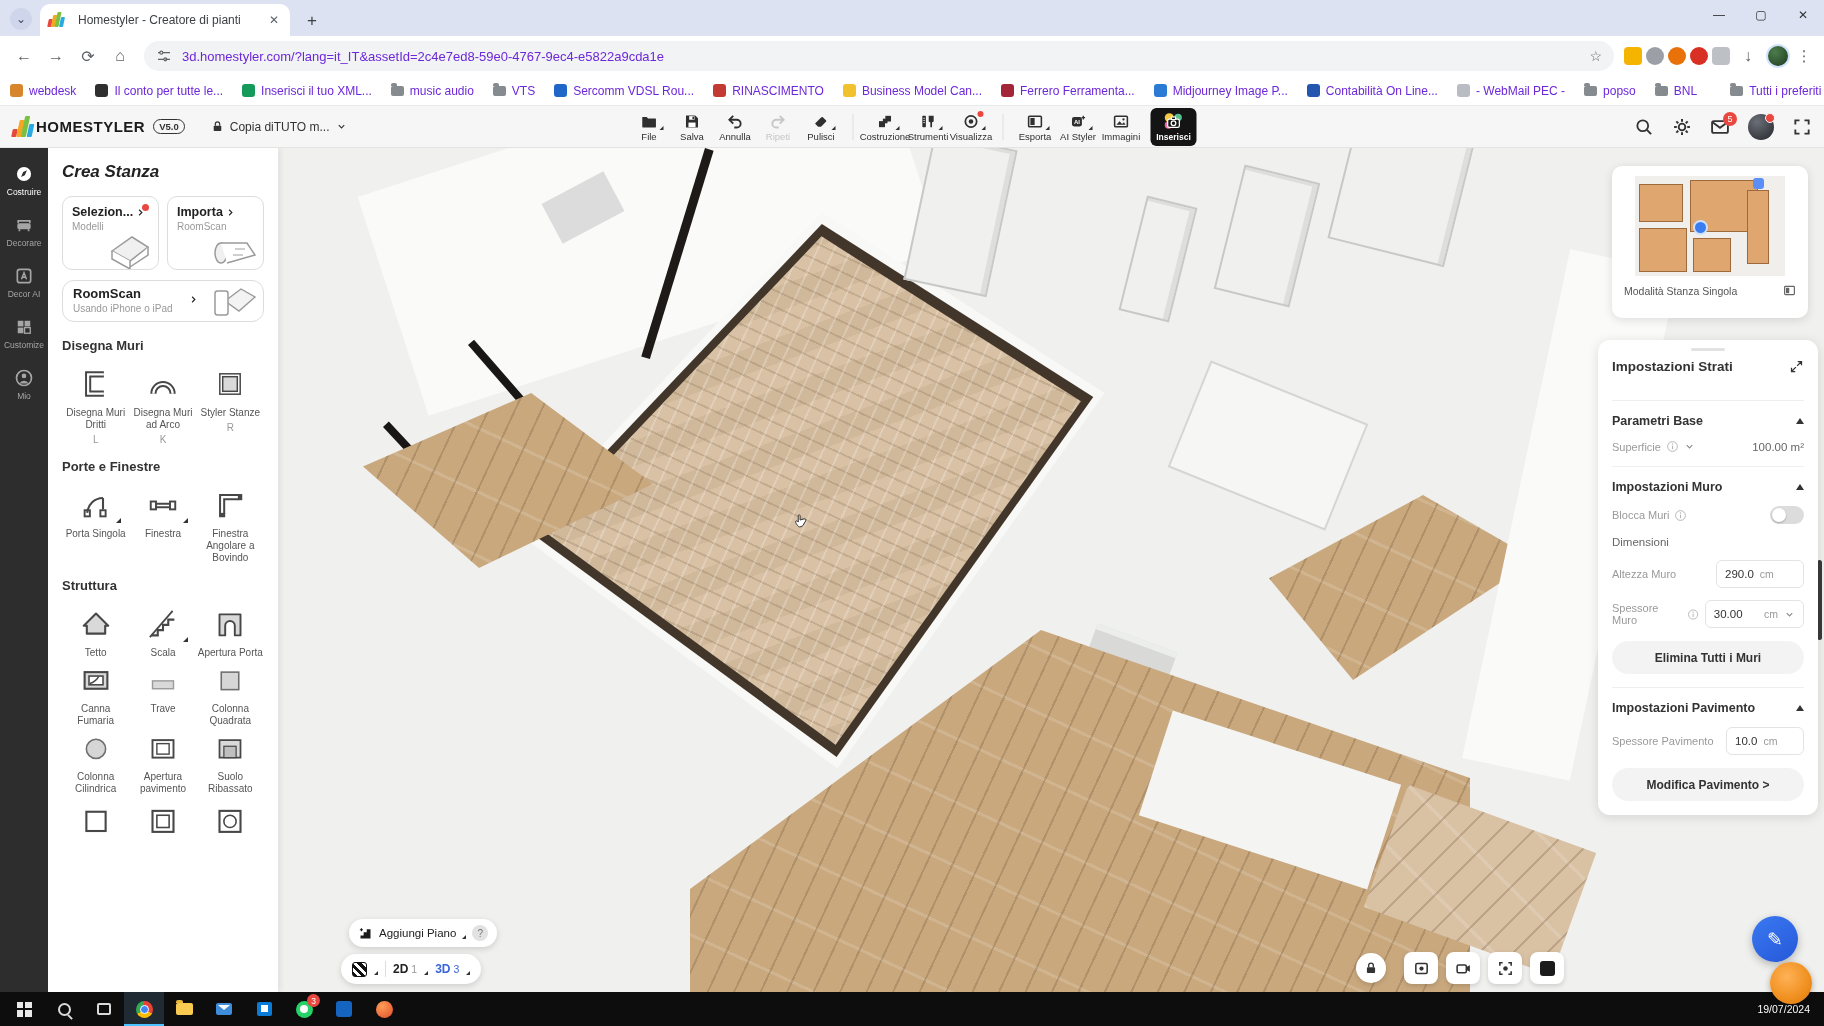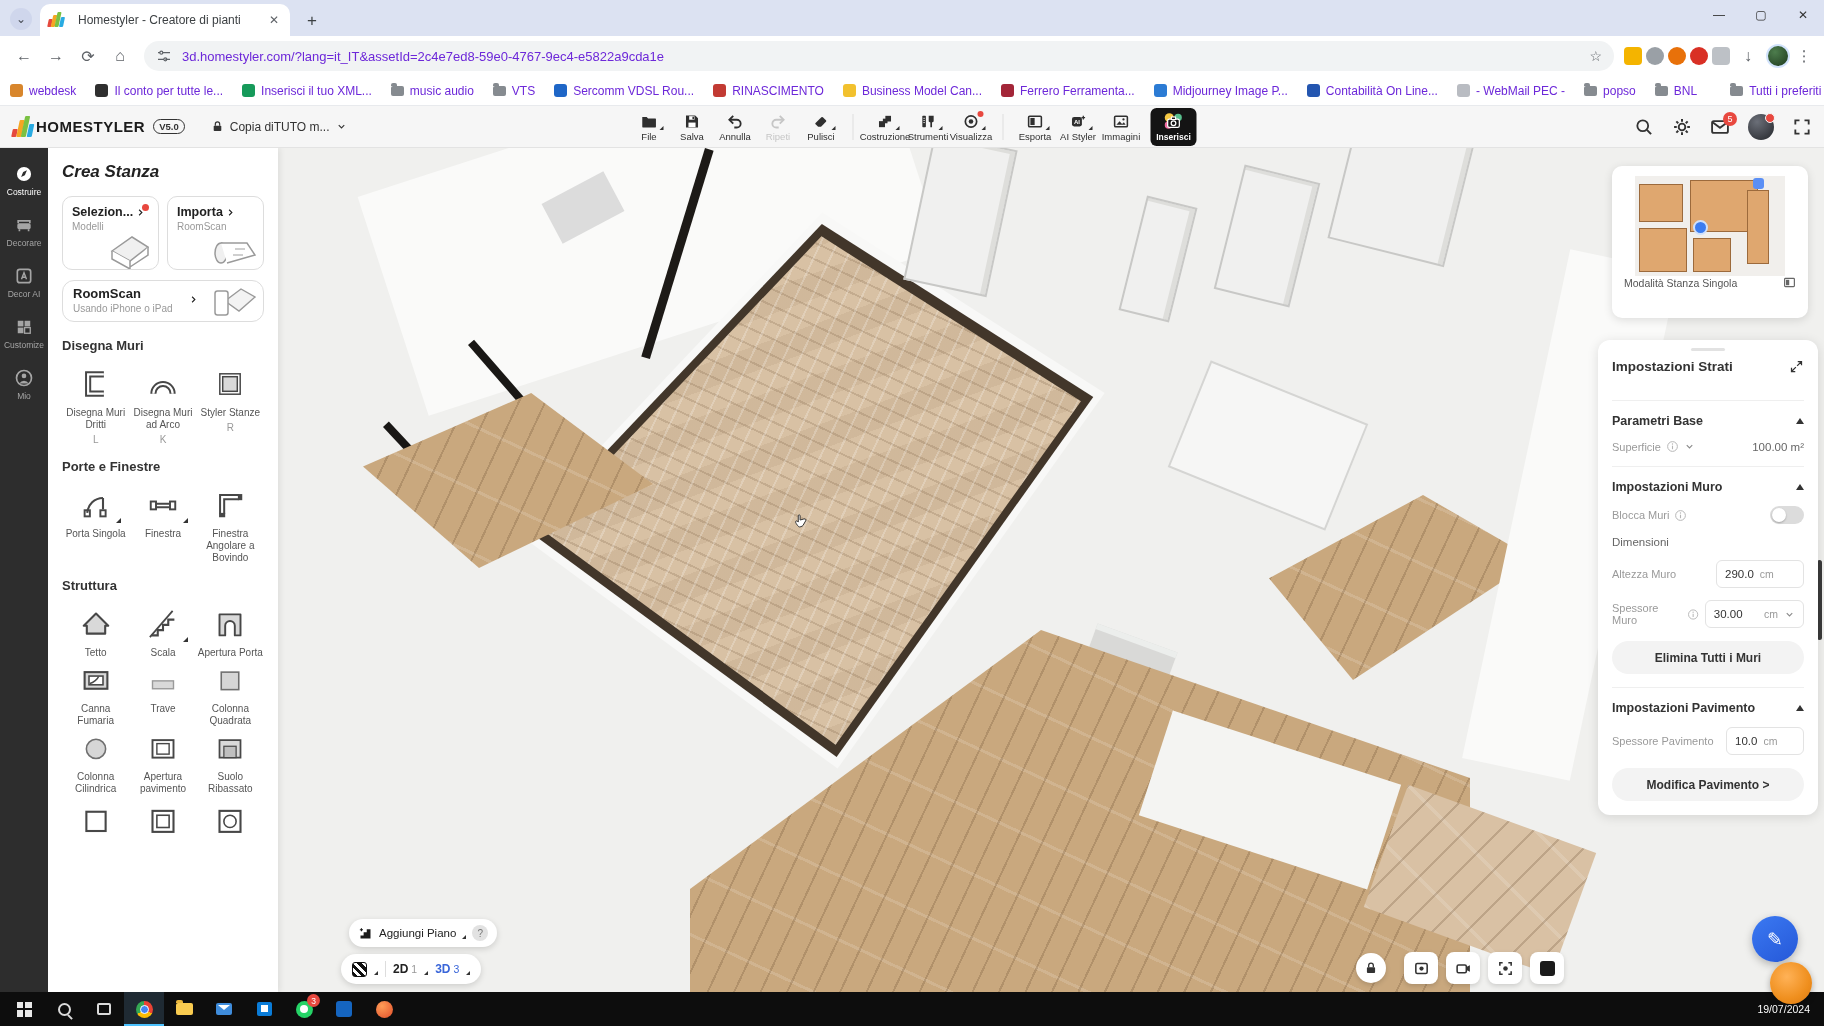--- a/index.html
+++ b/index.html
@@ -120,21 +120,21 @@
                      repeating-linear-gradient(160deg, rgba(150,120,88,.12) 0 24px, rgba(150,120,88,0) 24px 48px); }
   .doorslab { background:#f0f0ef; border:2px solid #c8c8c6; box-shadow:inset -5px 3px 0 #dededb; }
   .cursor-hand { position:absolute; width:20px; height:20px; z-index:5; }
 
   
   .minimap { position:absolute; right:16px; top:18px; width:196px; height:152px; background:#fff; border-radius:10px; box-shadow:0 2px 10px rgba(0,0,0,.12); z-index:25; padding:10px 12px 6px; cursor:pointer; }
   .mm-canvas { position:relative; width:150px; height:100px; margin:0 auto; background:#f1efec; }
   .mm-room { position:absolute; background:#dfa76f; border:1.5px solid #9c6a3c; }
   .mm-marker { position:absolute; width:15px; height:15px; border-radius:50%; background:#3b7cf0; border:2.5px solid #cfe0fb; }
   .mm-chip { position:absolute; width:11px; height:11px; border-radius:3px; background:#5b8ff5; }
-  .mm-label-row { display:flex; align-items:center; justify-content:space-between; }
+  .mm-label-row { display:flex; align-items:center; justify-content:space-between; margin-top:8px; }
   .mm-label { font-size:10.5px; color:#555; }
   .mm-ico { width:13px; height:13px; color:#666; }
 
   
   .inspector { position:absolute; right:6px; top:192px; width:220px; background:#fff; border-radius:12px; box-shadow:0 2px 12px rgba(0,0,0,.12); z-index:25; padding:8px 14px 14px; }
   .insp-grip { width:34px; height:3px; margin:0 auto 8px; border-radius:2px; background:#e2e2e2; }
   .insp-title-row { display:flex; align-items:center; justify-content:space-between; padding-bottom:26px; border-bottom:1px solid #efefef; }
   .insp-title { font-size:13.5px; font-weight:bold; color:#333; }
   .insp-diag { width:15px; height:15px; color:#333; }
   .sec-h { display:flex; align-items:center; justify-content:space-between; margin-top:13px; cursor:pointer; }

